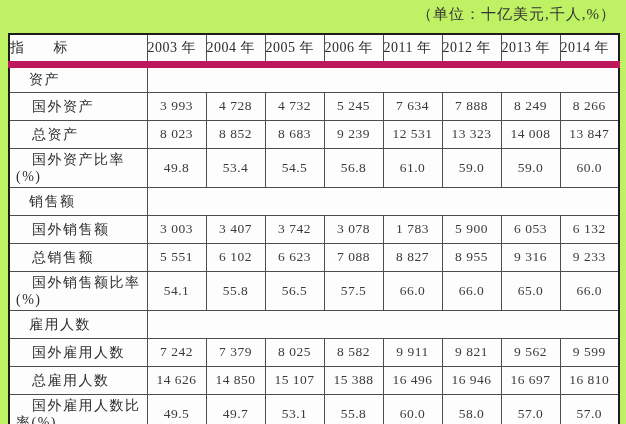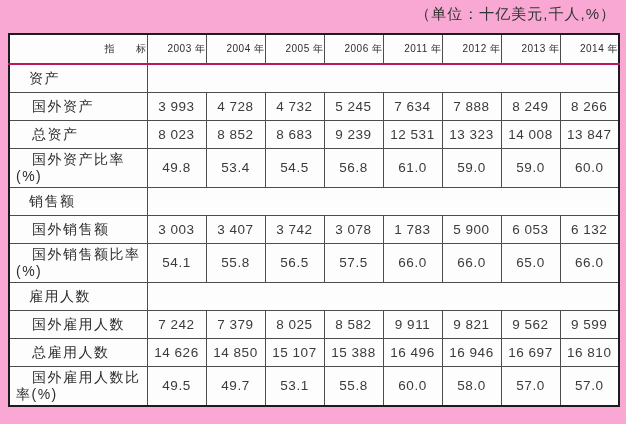--- a/index.html
+++ b/index.html
@@ -4,22 +4,22 @@
 <style>
   html, body {
     margin: 0;
     padding: 0;
     background: #ffffff;
   }
   .page {
     position: relative;
     width: 626px;
     height: 424px;
-    background: #f9a8d4;
-    font-family: Liberation Sans, sans-serif;
+    background: #bef264;
+    font-family: Liberation Serif, serif;
     color: #2e2e2e;
     overflow: hidden;
   }
   .caption {
     position: absolute;
     top: 5px;
     right: 10px;
     font-size: 15px;
     letter-spacing: 1px;
     color: #333333;
@@ -38,25 +38,25 @@
   table.stats col.c-ind { width: 138px; }
   table.stats col.c-yr  { width: 59px; }
   th, td {
     border: 1px solid #4d4d4d;
     padding: 0;
     font-weight: normal;
     overflow: hidden;
   }
   thead tr { height: 30px; }
   thead th {
-    font-size: 10px;
-    text-align: right;
+    font-size: 14px;
+    text-align: left;
     letter-spacing: 0.5px;
     color: #2d2d2d;
-    border-bottom: 2px solid #be185d;
+    border-bottom: 7px solid #be185d;
   }
   tbody tr { height: 28px; }
   tbody tr.tall { height: 38px; }
   td.label {
     font-size: 14px;
     letter-spacing: 1.5px;
     padding: 2px 4px 2px 6px;
     text-indent: 16px;
     line-height: 17px;
     color: #2d2d2d;
@@ -151,20 +151,31 @@
           <td class="label">国外销售额</td>
           <td class="num">3 003</td>
           <td class="num">3 407</td>
           <td class="num">3 742</td>
           <td class="num">3 078</td>
           <td class="num">1 783</td>
           <td class="num">5 900</td>
           <td class="num">6 053</td>
           <td class="num">6 132</td>
         </tr>
+        <tr>
+          <td class="label">总销售额</td>
+          <td class="num">5 551</td>
+          <td class="num">6 102</td>
+          <td class="num">6 623</td>
+          <td class="num">7 088</td>
+          <td class="num">8 827</td>
+          <td class="num">8 955</td>
+          <td class="num">9 316</td>
+          <td class="num">9 233</td>
+        </tr>
         <tr class="tall">
           <td class="label">国外销售额比率(%)</td>
           <td class="num">54.1</td>
           <td class="num">55.8</td>
           <td class="num">56.5</td>
           <td class="num">57.5</td>
           <td class="num">66.0</td>
           <td class="num">66.0</td>
           <td class="num">65.0</td>
           <td class="num">66.0</td>

